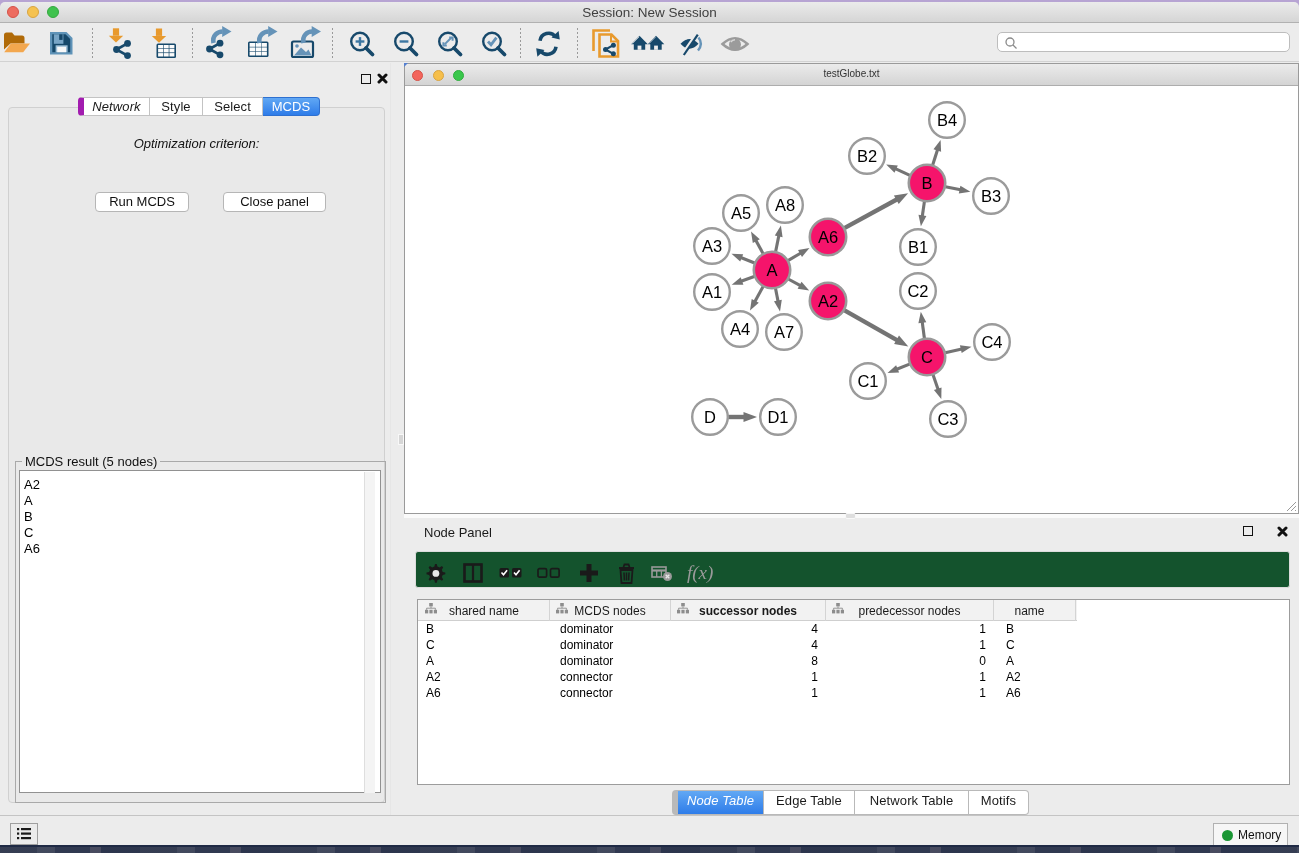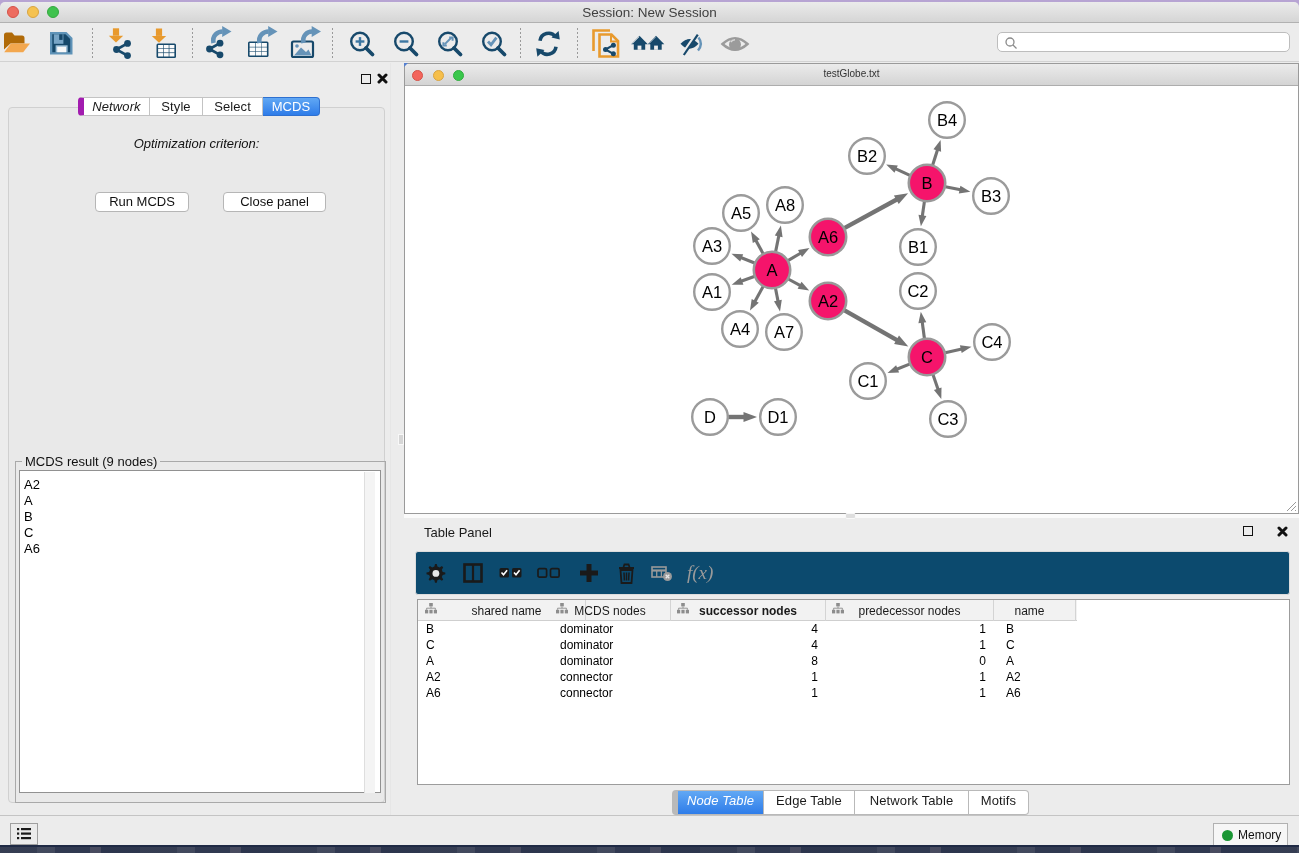--- a/index.html
+++ b/index.html
@@ -55,21 +55,21 @@
 #netwin { position:absolute; left:404px; top:63px; width:895px; height:451px; background:#fff; border:1px solid #9a9a9a; }
 #nettitle { position:absolute; left:0; top:0; width:100%; height:22px; background:linear-gradient(#ebebeb,#d4d4d4); border-bottom:1px solid #adadad; }
 #nettitle .t1 { left:7px; background:#f3655c; border:0.5px solid #d55249; }
 #nettitle .t2 { left:27.5px; background:#f6bf4b; border:0.5px solid #d9a440; }
 #nettitle .t3 { left:47.5px; background:#39c74b; border:0.5px solid #2fae3f; }
 #nettitle .tl { top:6px; width:11px; height:11px; }
 #nettext { position:absolute; top:4px; left:0; width:100%; text-align:center; font-size:10px; color:#333; }
 #graph { position:absolute; left:0; top:23px; }
 
 #tp-title { position:absolute; left:424px; top:525px; font-size:13px; color:#1a1a1a; }
-#tptoolbar { position:absolute; left:415px; top:551px; width:875px; height:44px; background:#0c4a6e; border:1px solid #dcdcdc; border-radius:3px; }
+#tptoolbar { position:absolute; left:415px; top:551px; width:875px; height:37px; background:#14532d; border:1px solid #dcdcdc; border-radius:3px; }
 #tbl { position:absolute; left:417px; top:599px; width:873px; height:186px; background:#fff; border:1px solid #9c9c9c; }
 #tblhead { position:absolute; left:0; top:0; width:659px; height:21px; background:#f2f2f2; border-bottom:1px solid #cfcfcf; }
 .th { position:absolute; top:0; height:21px; border-right:1px solid #d4d4d4; font-size:12px; color:#1a1a1a; }
 .th .txt { position:absolute; top:4px; left:0; width:100%; text-align:center; }
 .tr { position:absolute; font-size:12px; color:#000; height:16px; line-height:16px; }
 
 #tbtabs { left:672px; top:790px; height:25px;border-radius:8px; }
 #tbtabs .s { line-height:20px; border-color:#b9b9b9; }
 .hdrico { position:absolute; }
 #resize { position:absolute; right:1px; bottom:1px; width:12px; height:12px; }
@@ -216,21 +216,21 @@
   <div id="cp-title">Control Panel</div>
   <div class="panebtn" style="left:361px; top:74px; width:10px; height:10px; border:1.5px solid #111;"></div>
   <div class="panebtn" style="left:377px; top:73px;"><svg width="11" height="11" viewBox="0 0 11 11">
         <path d="M2 2 L9 9 M9 2 L2 9" stroke="#111" stroke-width="3" stroke-linecap="round"></path>
       </svg></div>
   <div id="cpane">
     <div id="optlabel">Optimization criterion:</div>
     <div class="btn" style="left:86px; top:84px; width:94px;">Run MCDS</div>
     <div class="btn" style="left:194px; top:84px; width:103px;margin-left:20px;">Close panel</div>
     <div id="fieldset">
-      <legend>MCDS result (9 nodes)</legend>
+      <legend>MCDS result (5 nodes)</legend>
       <div id="mcdslist">
         <div class="it" style="margin-top:6px">A2</div>
         <div class="it">A</div>
         <div class="it">B</div>
         <div class="it">C</div>
         <div class="it">A6</div>
         <div class="sb"></div>
       </div>
     </div>
   </div>
@@ -332,21 +332,21 @@
       </svg>
     <svg id="resize" width="12" height="12" viewBox="0 0 12 12">
         <g stroke="#9a9a9a" stroke-width="1">
           <line x1="11" y1="2" x2="2" y2="11"></line>
           <line x1="11" y1="6" x2="6" y2="11"></line>
           <line x1="11" y1="10" x2="10" y2="11"></line>
         </g>
       </svg>
   </div>
 
-  <div id="tp-title">Table Panel</div>
+  <div id="tp-title">Node Panel</div>
   <div class="panebtn" style="left:1243px; top:526px; width:10px; height:10px; border:1.5px solid #111;"></div>
   <div class="panebtn" style="left:1277px; top:526px;"><svg width="11" height="11" viewBox="0 0 11 11">
         <path d="M2 2 L9 9 M9 2 L2 9" stroke="#111" stroke-width="3" stroke-linecap="round"></path>
       </svg></div>
   <div id="tptoolbar">
       <svg style="position:absolute;left:10.0px;top:11.5px" width="20" height="19" viewBox="0 0 20 19">
         <path d="M9 0 L10.8 0 L11.4 2.6 L13.6 3.5 L15.9 2.1 L17.2 3.4 L15.8 5.7 L16.7 7.9 L19.3 8.5 L19.3 10.3 L16.7 10.9 L15.8 13.1 L17.2 15.4 L15.9 16.7 L13.6 15.3 L11.4 16.2 L10.8 18.8 L9 18.8 L8.4 16.2 L6.2 15.3 L3.9 16.7 L2.6 15.4 L4 13.1 L3.1 10.9 L0.5 10.3 L0.5 8.5 L3.1 7.9 L4 5.7 L2.6 3.4 L3.9 2.1 L6.2 3.5 L8.4 2.6 Z" fill="#1a1a1a"></path>
         <circle cx="9.9" cy="9.4" r="3.4" fill="#e7e7e7"></circle>
       </svg>
 <svg style="position:absolute;left:47.0px;top:11.0px" width="20" height="20" viewBox="0 0 20 20">
@@ -380,21 +380,21 @@
         <line x1="1" y1="5.5" x2="15" y2="5.5" stroke="#9a9a9a" stroke-width="2.2"></line>
         <line x1="5.7" y1="5.5" x2="5.7" y2="12" stroke="#9a9a9a" stroke-width="1.3"></line>
         <line x1="10.4" y1="5.5" x2="10.4" y2="12" stroke="#9a9a9a" stroke-width="1.3"></line>
         <circle cx="16.5" cy="11.5" r="4.5" fill="#9a9a9a"></circle>
         <path d="M14.7 9.7 L18.3 13.3 M18.3 9.7 L14.7 13.3" stroke="#e7e7e7" stroke-width="1.3"></path>
       </svg>
 <div style="position:absolute;left:271px;top:10px;width:40px;font-family:'Liberation Serif',serif;font-style:italic;font-size:19px;color:#9a9a9a;">f(x)</div>
     </div>
   <div id="tbl">
     <div id="tblhead">
-        <div class="th" style="left:10px;width:158px">
+        <div class="th" style="left:1px;width:131px">
           <div class="txt" style="box-sizing:border-box;">shared name</div>
         </div>
 <svg class="hdrico" style="left:7px;top:3px" width="12" height="11" viewBox="0 0 12 11">
           <g fill="#8d8d8d">
             <rect x="4.2" y="0" width="3.6" height="3.4"></rect>
             <rect x="0" y="6.8" width="3.2" height="3.6"></rect>
             <rect x="4.4" y="6.8" width="3.2" height="3.6"></rect>
             <rect x="8.8" y="6.8" width="3.2" height="3.6"></rect>
           </g>
           <path d="M6 3.4 V5.2 M1.6 6.8 V5.2 H10.4 V6.8" fill="none" stroke="#8d8d8d" stroke-width="0.9"></path>

